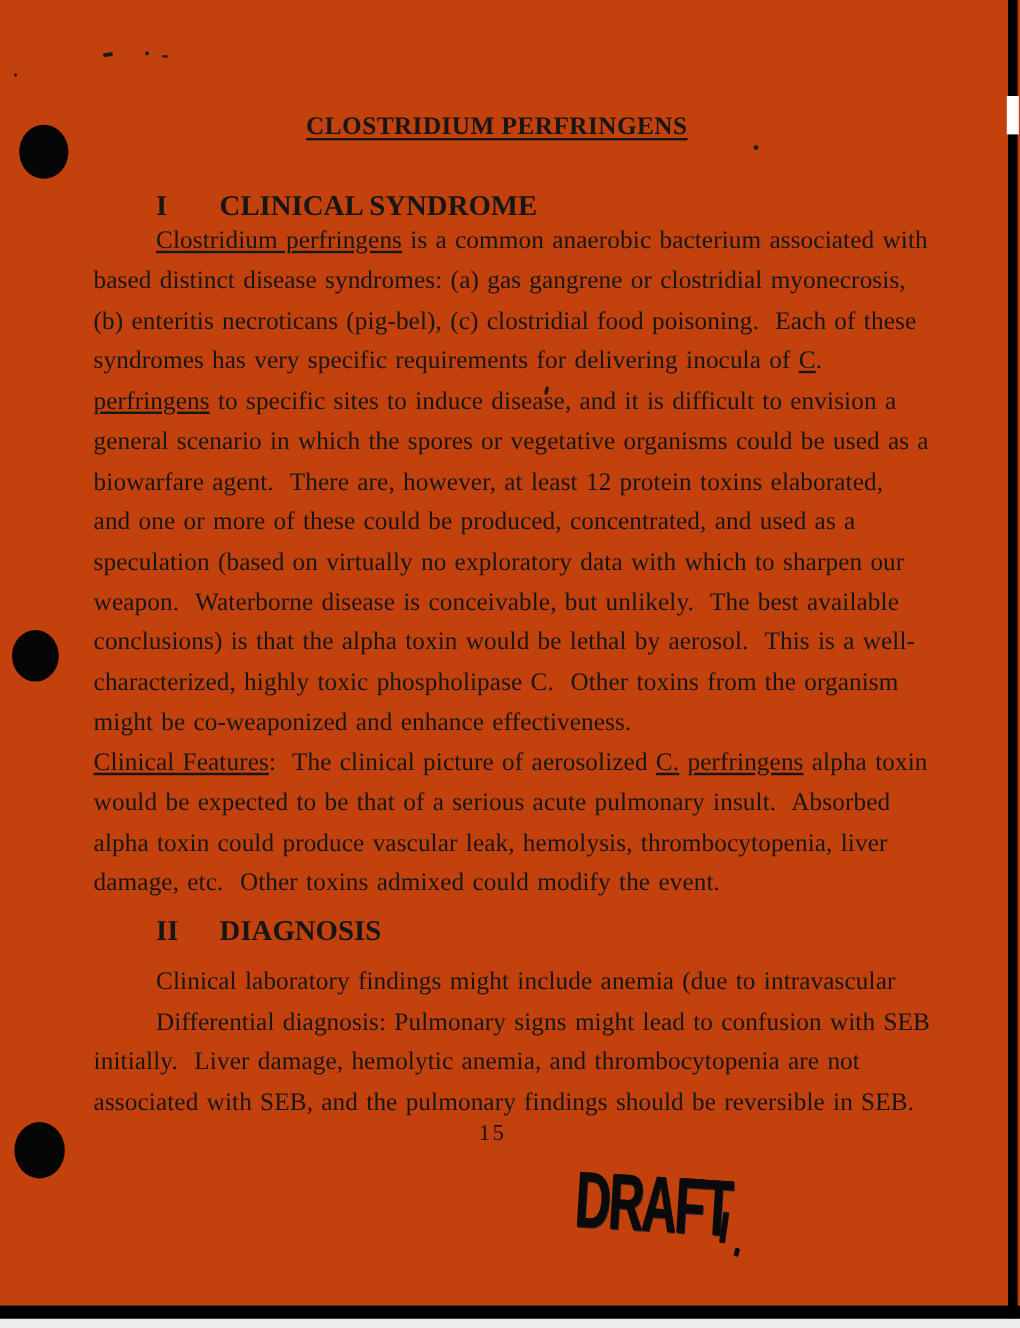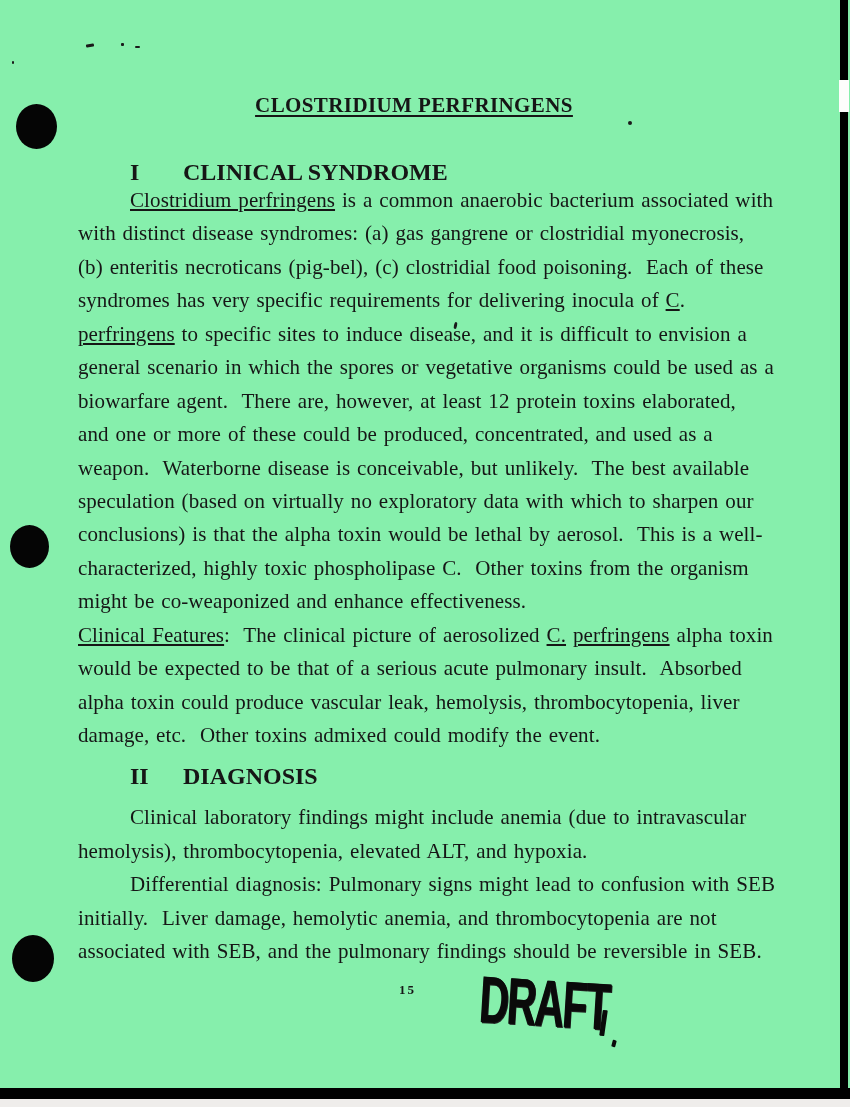--- a/index.html
+++ b/index.html
@@ -1,34 +1,34 @@
 <!DOCTYPE html>
 <html><head>
 <meta charset="utf-8">
 <style>
   html,body{margin:0;padding:0;background:#888;}
-  .page{position:relative;width:850px;height:1107px;background:#86efac;overflow:hidden;
+  .page{position:relative;width:850px;height:1107px;background:#c2410c;overflow:hidden;
         font-family:"Liberation Serif", serif;color:#161616;}
   .content{position:absolute;left:78px;top:92px;width:672px;}
   .doc-title{text-align:center;font-size:21px;font-weight:bold;line-height:26px;letter-spacing:.4px;white-space:pre;}
   .doc-title .tspan{text-decoration:underline;text-decoration-thickness:2px;text-underline-offset:3px;}
   .heading{font-weight:bold;font-size:24px;line-height:24px;padding-left:52px;white-space:pre;}
   .heading.h1{margin-top:42px;}
   .heading.h2{margin-top:12px;}
   .heading .num{display:inline-block;width:53px;}
   .para{font-size:21px;line-height:33.45px;word-spacing:1.5px;letter-spacing:.1px;}
   .para.m6{margin-top:13px;}
   .line{white-space:pre;height:33.45px;overflow:visible;}
   .line.indent{padding-left:52px;}
   .u{text-decoration:underline;text-underline-offset:2px;}
   .punch{position:absolute;background:#050505;border-radius:50%;filter:blur(.4px);}
   .punch.a{left:16px;top:104px;width:41px;height:45px;}
   .punch.b{left:10px;top:525px;width:39px;height:43px;}
   .punch.c{left:12px;top:935px;width:42px;height:47px;}
-  .pagenum{position:absolute;left:399px;top:982px;font-size:13px;font-weight:bold;letter-spacing:2px;}
+  .pagenum{position:absolute;left:399px;top:934px;font-size:19px;font-weight:normal;letter-spacing:2px;}
   .stamp{position:absolute;left:482px;top:966px;font-family:"Liberation Sans",sans-serif;
          font-weight:bold;font-size:66px;line-height:66px;color:#0a0a0a;letter-spacing:-3px;
          transform:rotate(3.5deg) scaleX(.62);transform-origin:left top;
          text-shadow:1px 1px 0 #222, -1px 0 0 #111;}
   .right-bar{position:absolute;left:840px;top:0;width:8px;height:1100px;background:#000;}
   .right-bar-gap{position:absolute;left:839px;top:80px;width:10px;height:32px;background:#fdfdfc;}
   .bottom-bar{position:absolute;left:0;top:1088px;width:850px;height:11px;background:#000;}
   .below-bar{position:absolute;left:0;top:1099px;width:850px;height:8px;background:#efedeb;}
   .speck{position:absolute;background:#1a1a1a;border-radius:1px;}
   .sp1{left:86px;top:44px;width:8px;height:3px;transform:rotate(-8deg);}
@@ -56,45 +56,44 @@
   <div class="speck sp5"></div>
   <div class="speck sp6"></div>
 
   <div class="content">
     <div class="doc-title"><span class="tspan">CLOSTRIDIUM PERFRINGENS</span></div>
 
     <div class="heading h1"><span class="num">I</span><span>CLINICAL SYNDROME</span></div>
 
     <div class="para">
         <div class="line indent"><span class="u">Clostridium perfringens</span><span> is a common anaerobic bacterium associated with</span></div>
-        <div class="line"><span>with distinct disease syndromes: (a) gas gangrene or clostridial myonecrosis,</span></div>
+        <div class="line"><span>based distinct disease syndromes: (a) gas gangrene or clostridial myonecrosis,</span></div>
         <div class="line"><span>(b) enteritis necroticans (pig-bel), (c) clostridial food poisoning.  Each of these</span></div>
         <div class="line"><span>syndromes has very specific requirements for delivering inocula of </span><span class="u">C</span><span>.</span></div>
         <div class="line"><span class="u">perfringens</span><span> to specific sites to induce disease, and it is difficult to envision a</span></div>
         <div class="line"><span>general scenario in which the spores or vegetative organisms could be used as a</span></div>
         <div class="line"><span>biowarfare agent.  There are, however, at least 12 protein toxins elaborated,</span></div>
         <div class="line"><span>and one or more of these could be produced, concentrated, and used as a</span></div>
+        <div class="line"><span>speculation (based on virtually no exploratory data with which to sharpen our</span></div>
         <div class="line"><span>weapon.  Waterborne disease is conceivable, but unlikely.  The best available</span></div>
-        <div class="line"><span>speculation (based on virtually no exploratory data with which to sharpen our</span></div>
         <div class="line"><span>conclusions) is that the alpha toxin would be lethal by aerosol.  This is a well-</span></div>
         <div class="line"><span>characterized, highly toxic phospholipase C.  Other toxins from the organism</span></div>
         <div class="line"><span>might be co-weaponized and enhance effectiveness.</span></div>
       </div>
     <div class="para">
         <div class="line"><span class="u">Clinical Features</span><span>:  The clinical picture of aerosolized </span><span class="u">C.</span><span> </span><span class="u">perfringens</span><span> alpha toxin</span></div>
         <div class="line"><span>would be expected to be that of a serious acute pulmonary insult.  Absorbed</span></div>
         <div class="line"><span>alpha toxin could produce vascular leak, hemolysis, thrombocytopenia, liver</span></div>
         <div class="line"><span>damage, etc.  Other toxins admixed could modify the event.</span></div>
       </div>
 
     <div class="heading h2"><span class="num">II</span><span>DIAGNOSIS</span></div>
 
     <div class="para m6">
         <div class="line indent"><span>Clinical laboratory findings might include anemia (due to intravascular</span></div>
-        <div class="line"><span>hemolysis), thrombocytopenia, elevated ALT, and hypoxia.</span></div>
       </div>
     <div class="para">
         <div class="line indent"><span>Differential diagnosis: Pulmonary signs might lead to confusion with SEB</span></div>
         <div class="line"><span>initially.  Liver damage, hemolytic anemia, and thrombocytopenia are not</span></div>
         <div class="line"><span>associated with SEB, and the pulmonary findings should be reversible in SEB.</span></div>
       </div>
   </div>
 
   <div class="pagenum">15</div>
   <div class="stamp">DRAFT</div>

